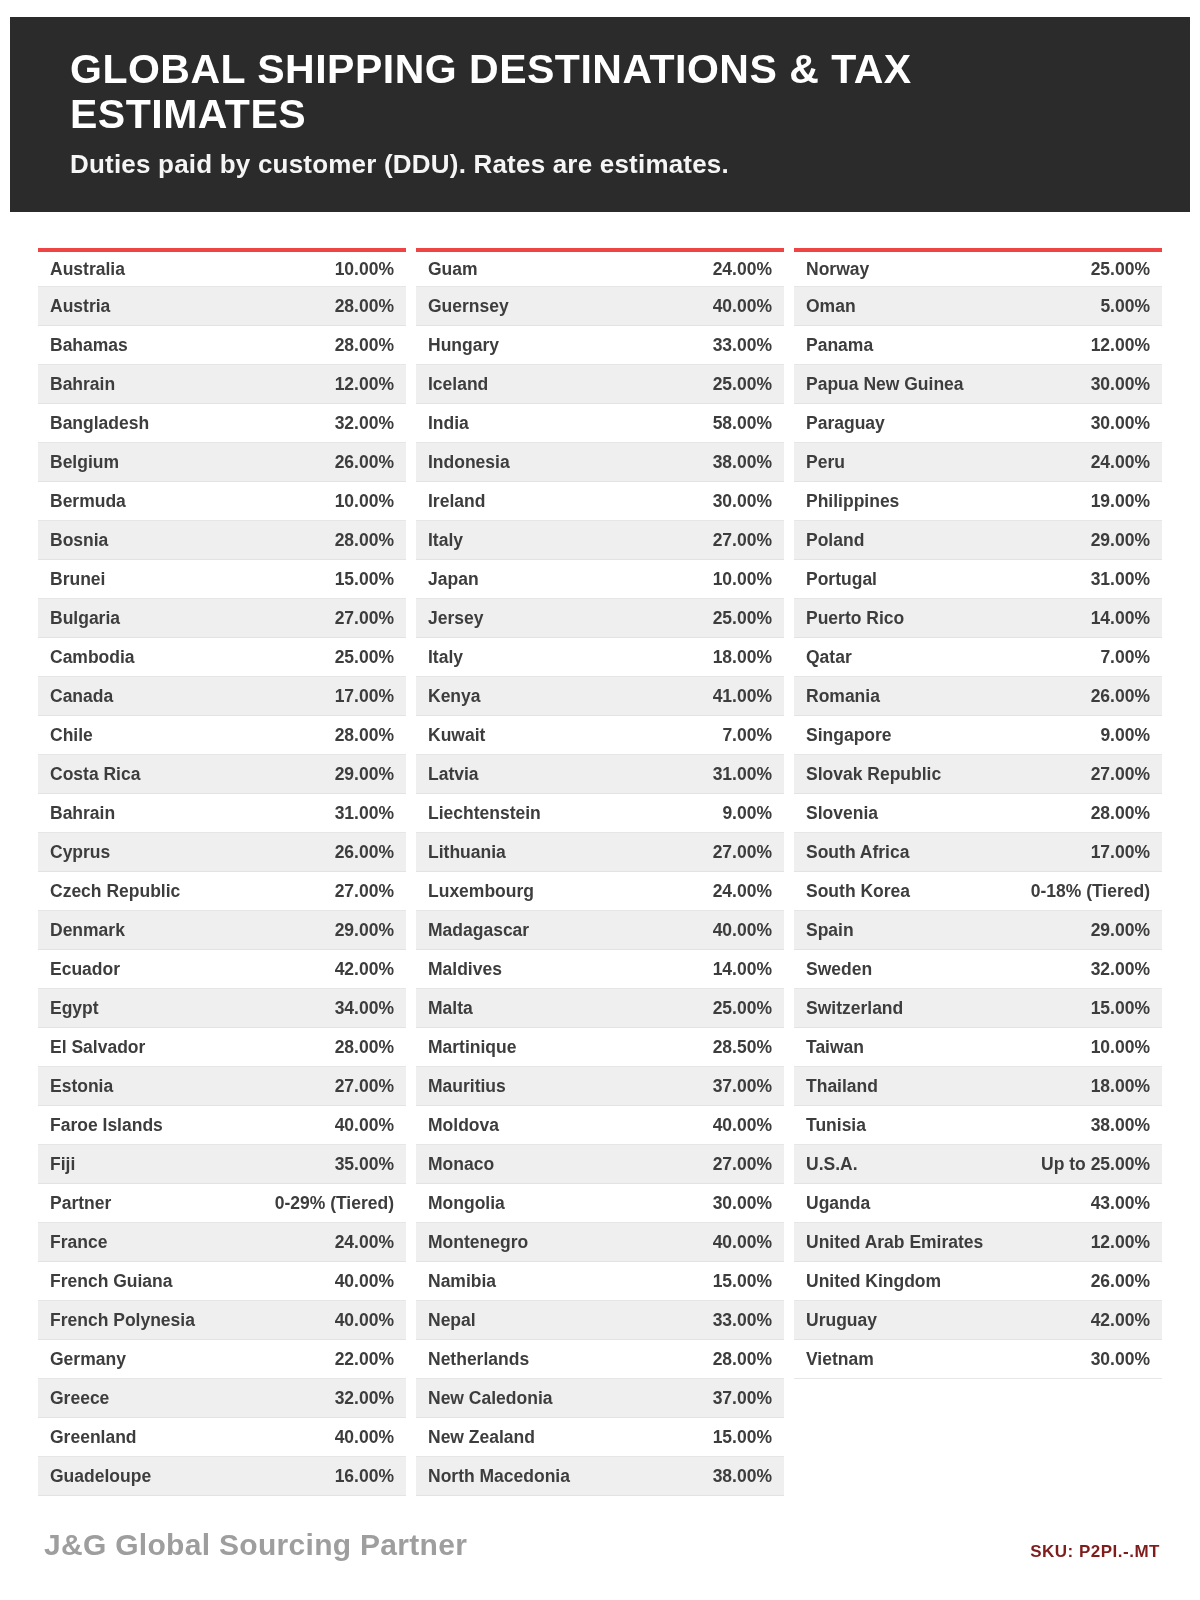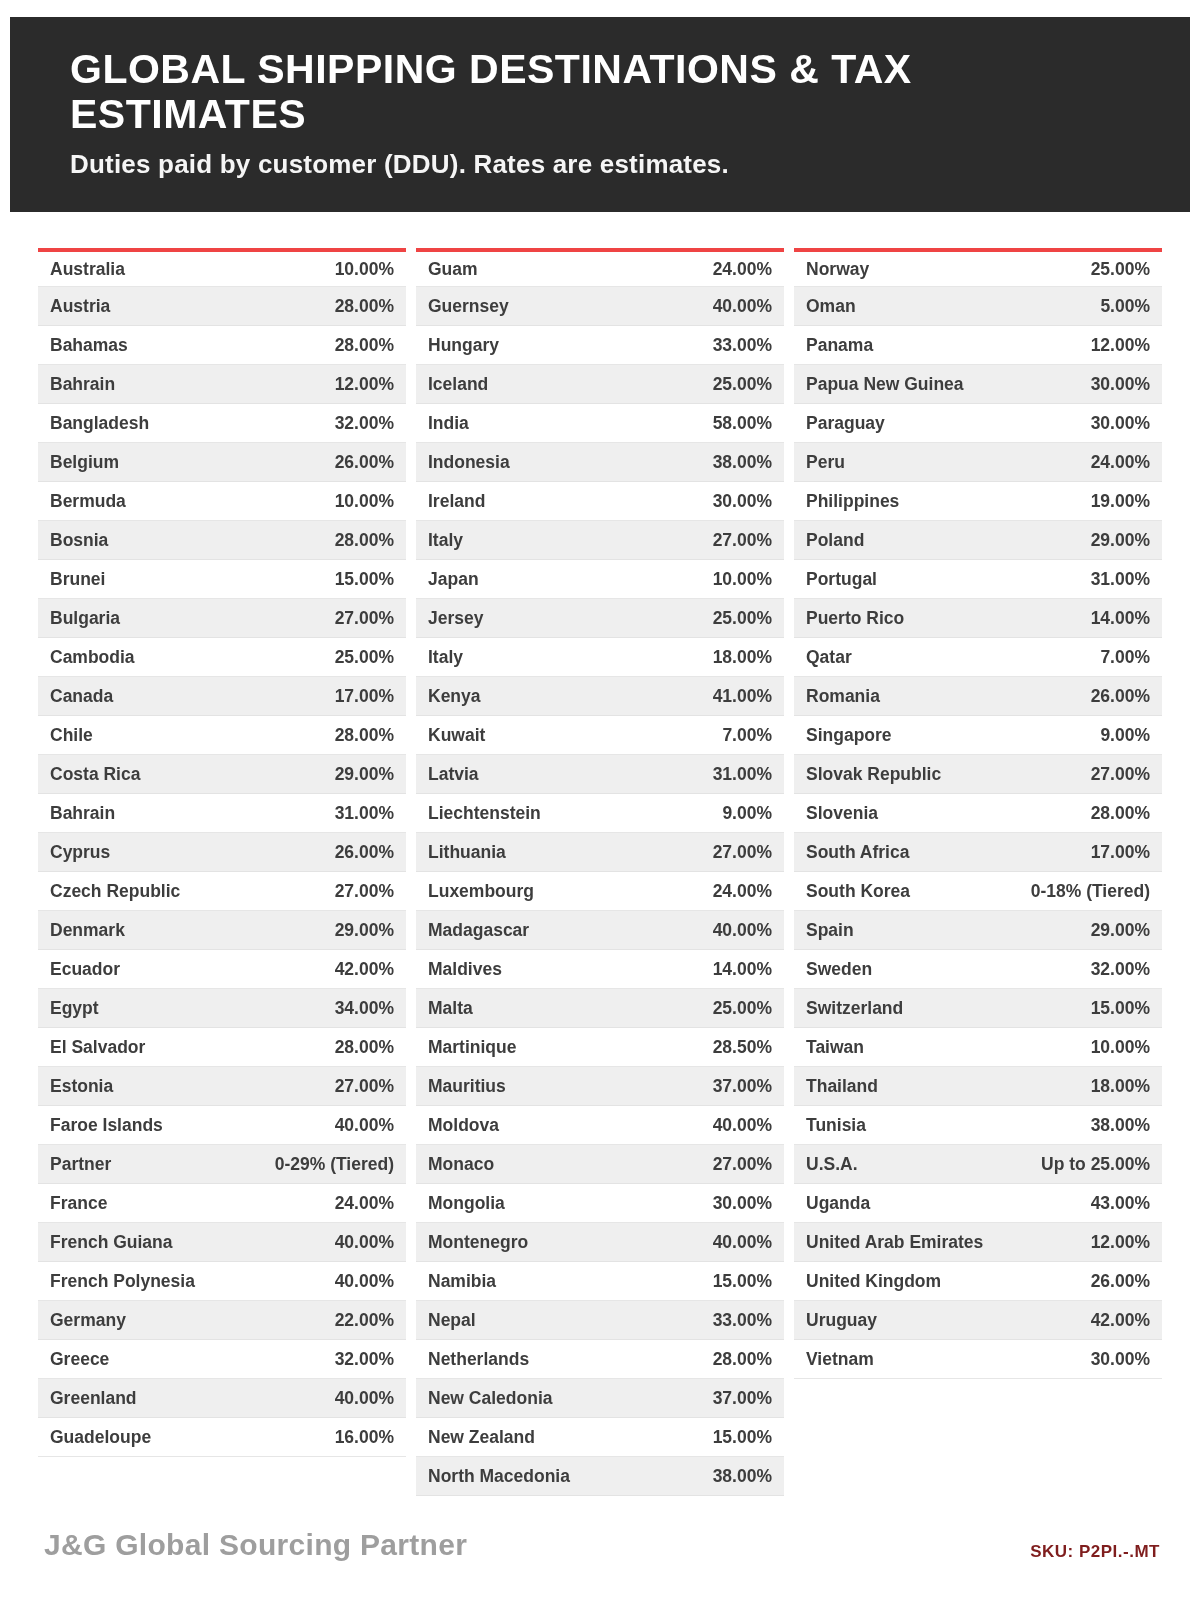--- a/index.html
+++ b/index.html
@@ -180,20 +180,24 @@
         </div>
         <div class="row">
           <span class="country">Estonia</span>
           <span class="rate">27.00%</span>
         </div>
         <div class="row">
           <span class="country">Faroe Islands</span>
           <span class="rate">40.00%</span>
         </div>
         <div class="row">
+          <span class="country">Fiji</span>
+          <span class="rate">35.00%</span>
+        </div>
+        <div class="row">
           <span class="country">Partner</span>
           <span class="rate">0-29% (Tiered)</span>
         </div>
         <div class="row">
           <span class="country">France</span>
           <span class="rate">24.00%</span>
         </div>
         <div class="row">
           <span class="country">French Guiana</span>
           <span class="rate">40.00%</span>

